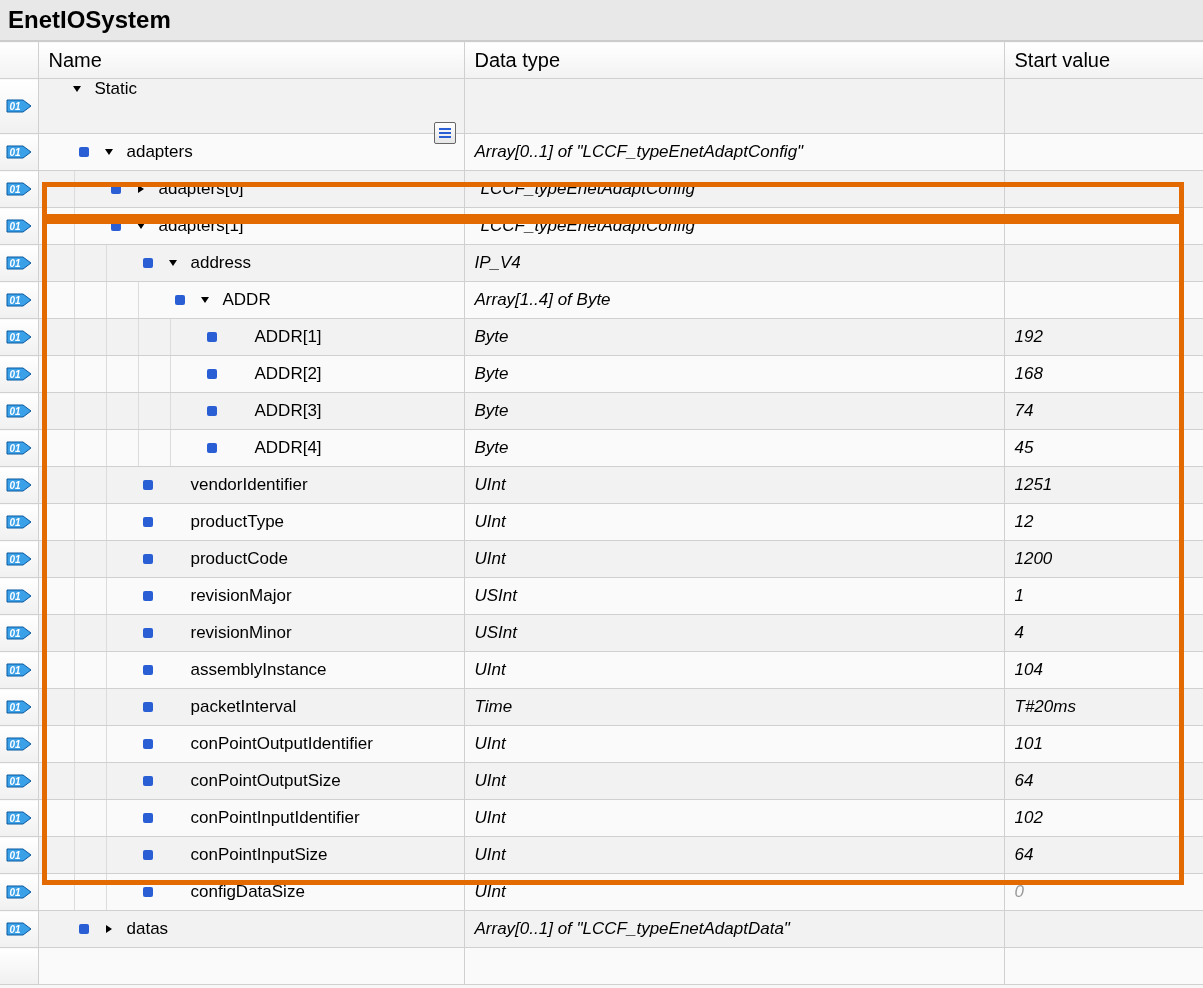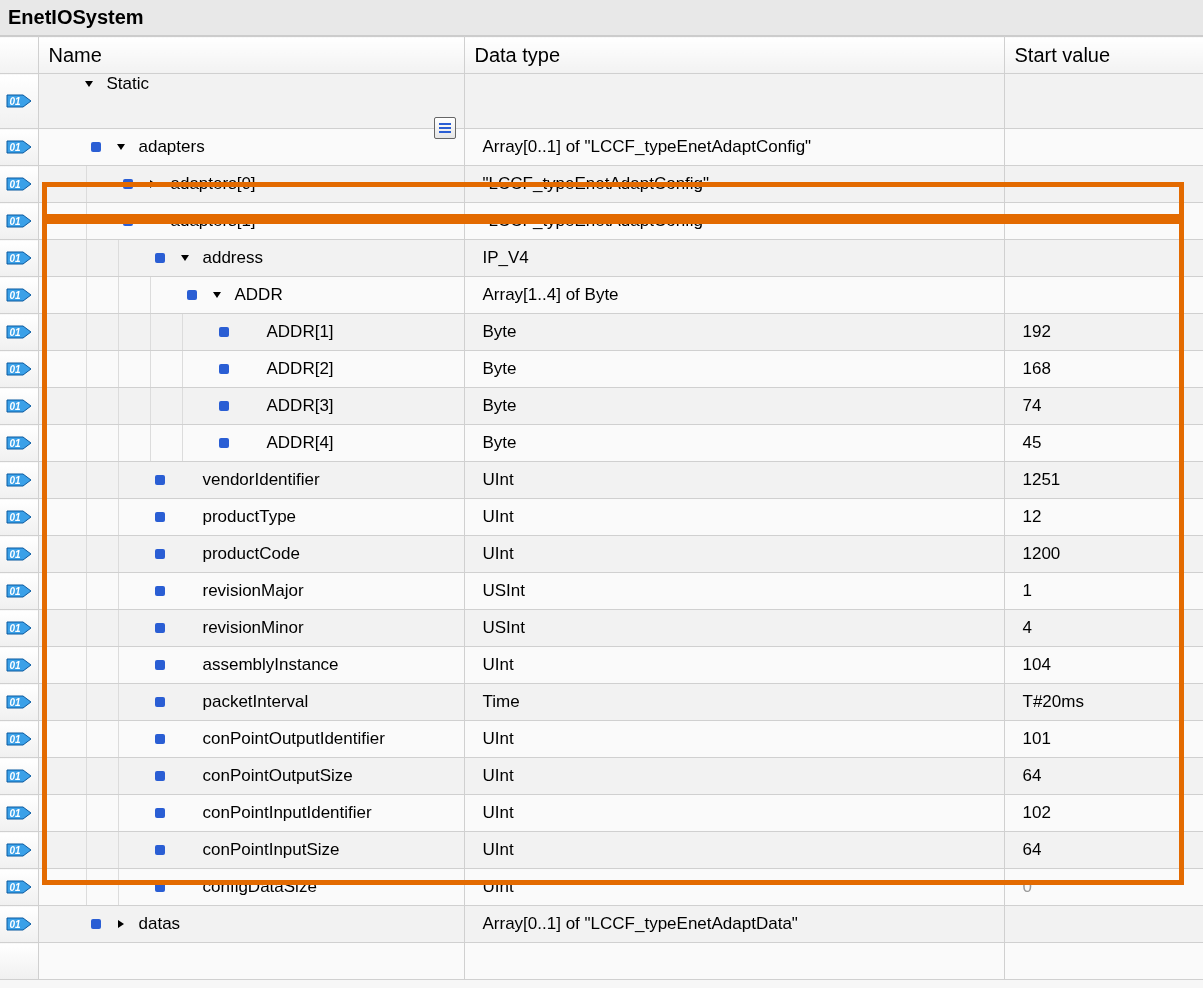--- a/index.html
+++ b/index.html
@@ -4,43 +4,43 @@
 <style>
 * { margin:0; padding:0; box-sizing:border-box; }
 body {
   font-family: "Segoe UI", Tahoma, Arial, sans-serif;
   font-size: 17px;
   background: #f7f7f7;
   color: #000;
 }
 .window { width:1203px; background:#fff; }
 .title {
-  font-size: 20px; font-weight:700; padding: 6px 8px;
+  font-size: 24px; font-weight:700; padding: 6px 8px;
   background:#e8e8e8; border-bottom:1px solid #ccc;
 }
 .grid { display:table; width:100%; border-collapse:collapse; table-layout:fixed; }
 .hdr-row, .row { display:table-row; }
 .hdr-cell, .cell { display:table-cell; vertical-align:middle; height:37px;
   border-bottom:1px solid #d0d0d0; border-right:1px solid #d0d0d0; padding:0; }
 .col-gutter { width:38px; }
 .col-name   { width:426px; }
 .col-type   { width:540px;margin-left:16px; }
 .col-start  { width:225px; }
 .hdr-cell {
   background: linear-gradient(#fff,#f2f2f2);
   color:#000; padding:0 10px; font-size:20px;
   border-top:1px solid #ccc;
 }
 .hdr-cell.col-gutter { padding:0; }
 .gutter-cell {
   background: linear-gradient(#fff,#f0f0f0);
   padding:0; text-align:right;font-style:italic;
 }
-.name-cell { padding-left:16px; position:relative; }
-.cell.type, .cell.start { padding:0 18px; }
+.name-cell { padding-left:4px; position:relative; }
+.cell.type, .cell.start { padding:0 10px;font-style:italic; }
 .odd  { background:#f2f2f2; }
 .even { background:#fafafa; }
 .dim  { color:#999; }
 .name-inner { display:flex; align-items:center; height:100%; }
 .indent { display:inline-block; width:32px; height:100%; flex:0 0 auto;
   border-right:1px solid #dcdcdc; }
 .indent.last { border-right:none; }
 .tree-toggle, .tree-blank {
   display:inline-flex; align-items:center; justify-content:center;
   width:24px; height:100%; flex:0 0 auto; cursor:pointer;

